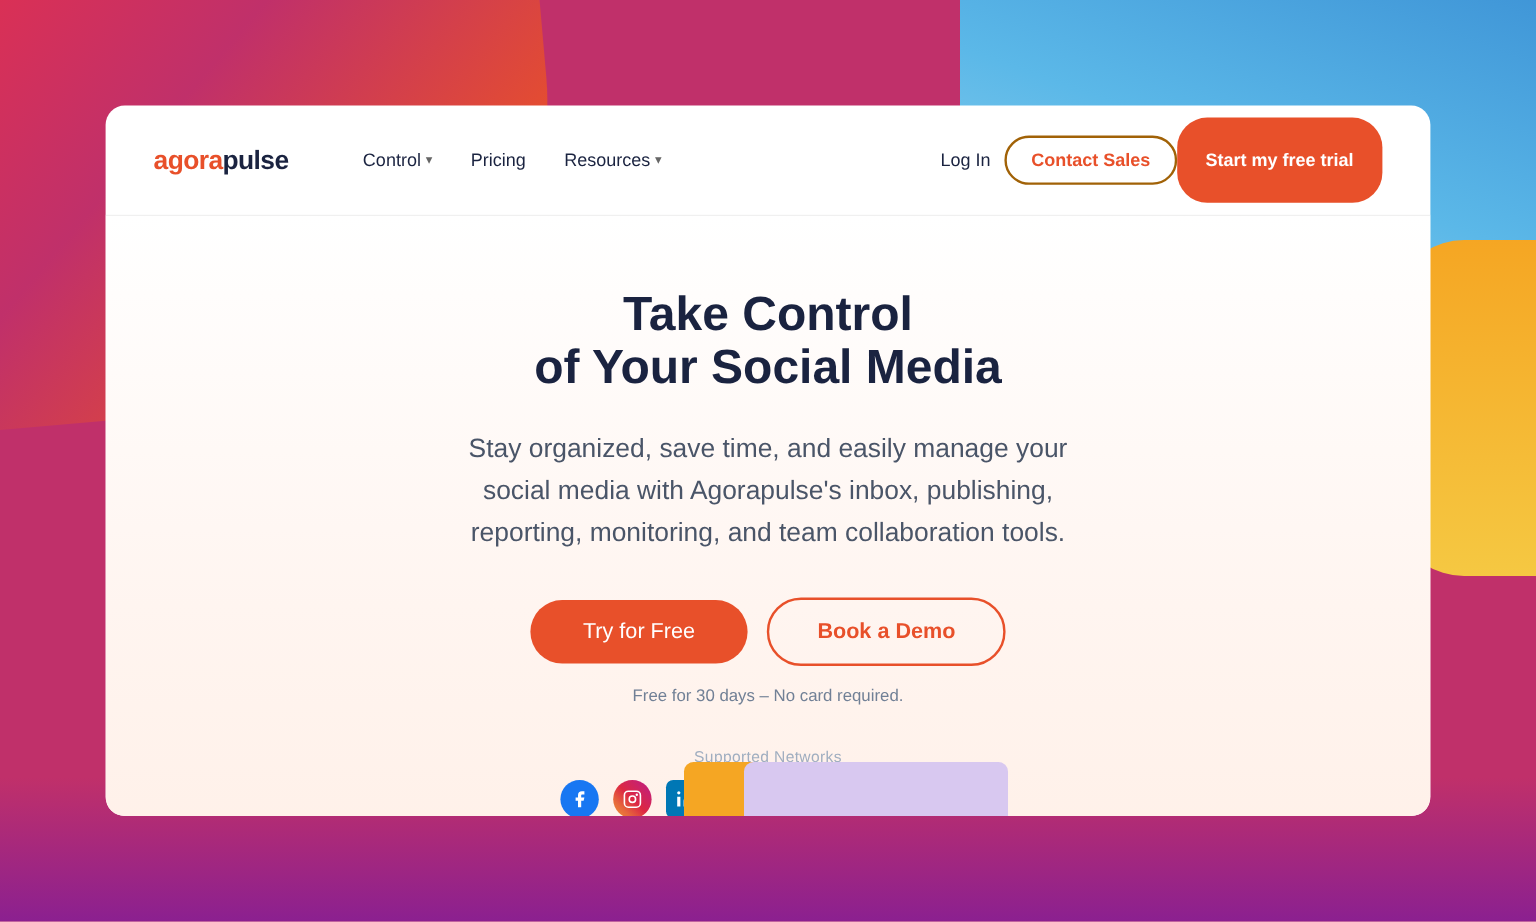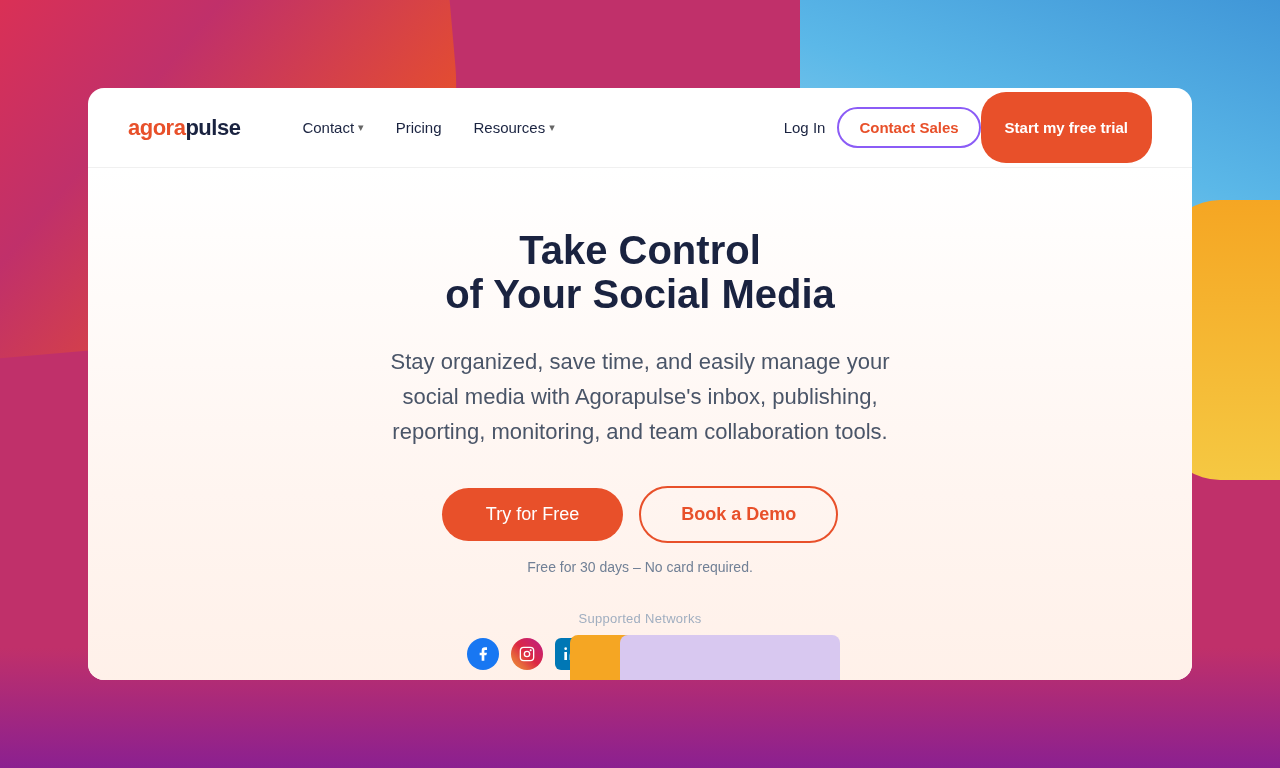--- a/index.html
+++ b/index.html
@@ -72,21 +72,21 @@
       border-radius: 16px;
       z-index: 10;
       overflow: hidden;
     }
 
     
     .nav {
       display: flex;
       align-items: center;
       padding: 0 40px;
-      height: 80px;
+      height: 92px;
       border-bottom: 1px solid #f0f0f0;
     }
 
     .logo {
       display: flex;
       align-items: center;
       margin-right: 50px;
     }
 
     .logo-text {
@@ -146,21 +146,21 @@
     }
 
     .btn-contact {
       font-size: 15px;
       color: #e8502a;
       font-weight: 600;
       cursor: pointer;
       padding: 10px 20px;
       border-radius: 25px;
       background: none;
-      border: 2px solid #8b5cf6;
+      border: 2px solid #a16207;
     }
 
     .btn-trial {
       font-size: 15px;
       color: #ffffff;
       font-weight: 600;
       cursor: pointer;
       padding: 27px 24px;
       border-radius: 25px;
       background: #e8502a;
@@ -328,21 +328,21 @@
 
   <nav class="nav">
     <div class="logo">
       <span class="logo-text">
         <span class="logo-agora">agora</span><span class="logo-pulse">pulse</span>
       </span>
     </div>
 
     <div class="nav-links">
       <a class="nav-item">
-        <span>Contact</span>
+        <span>Control</span>
         <span class="chevron">▾</span>
       </a>
       <a class="nav-item">
         <span>Pricing</span>
       </a>
       <a class="nav-item">
         <span>Resources</span>
         <span class="chevron">▾</span>
       </a>
     </div>

